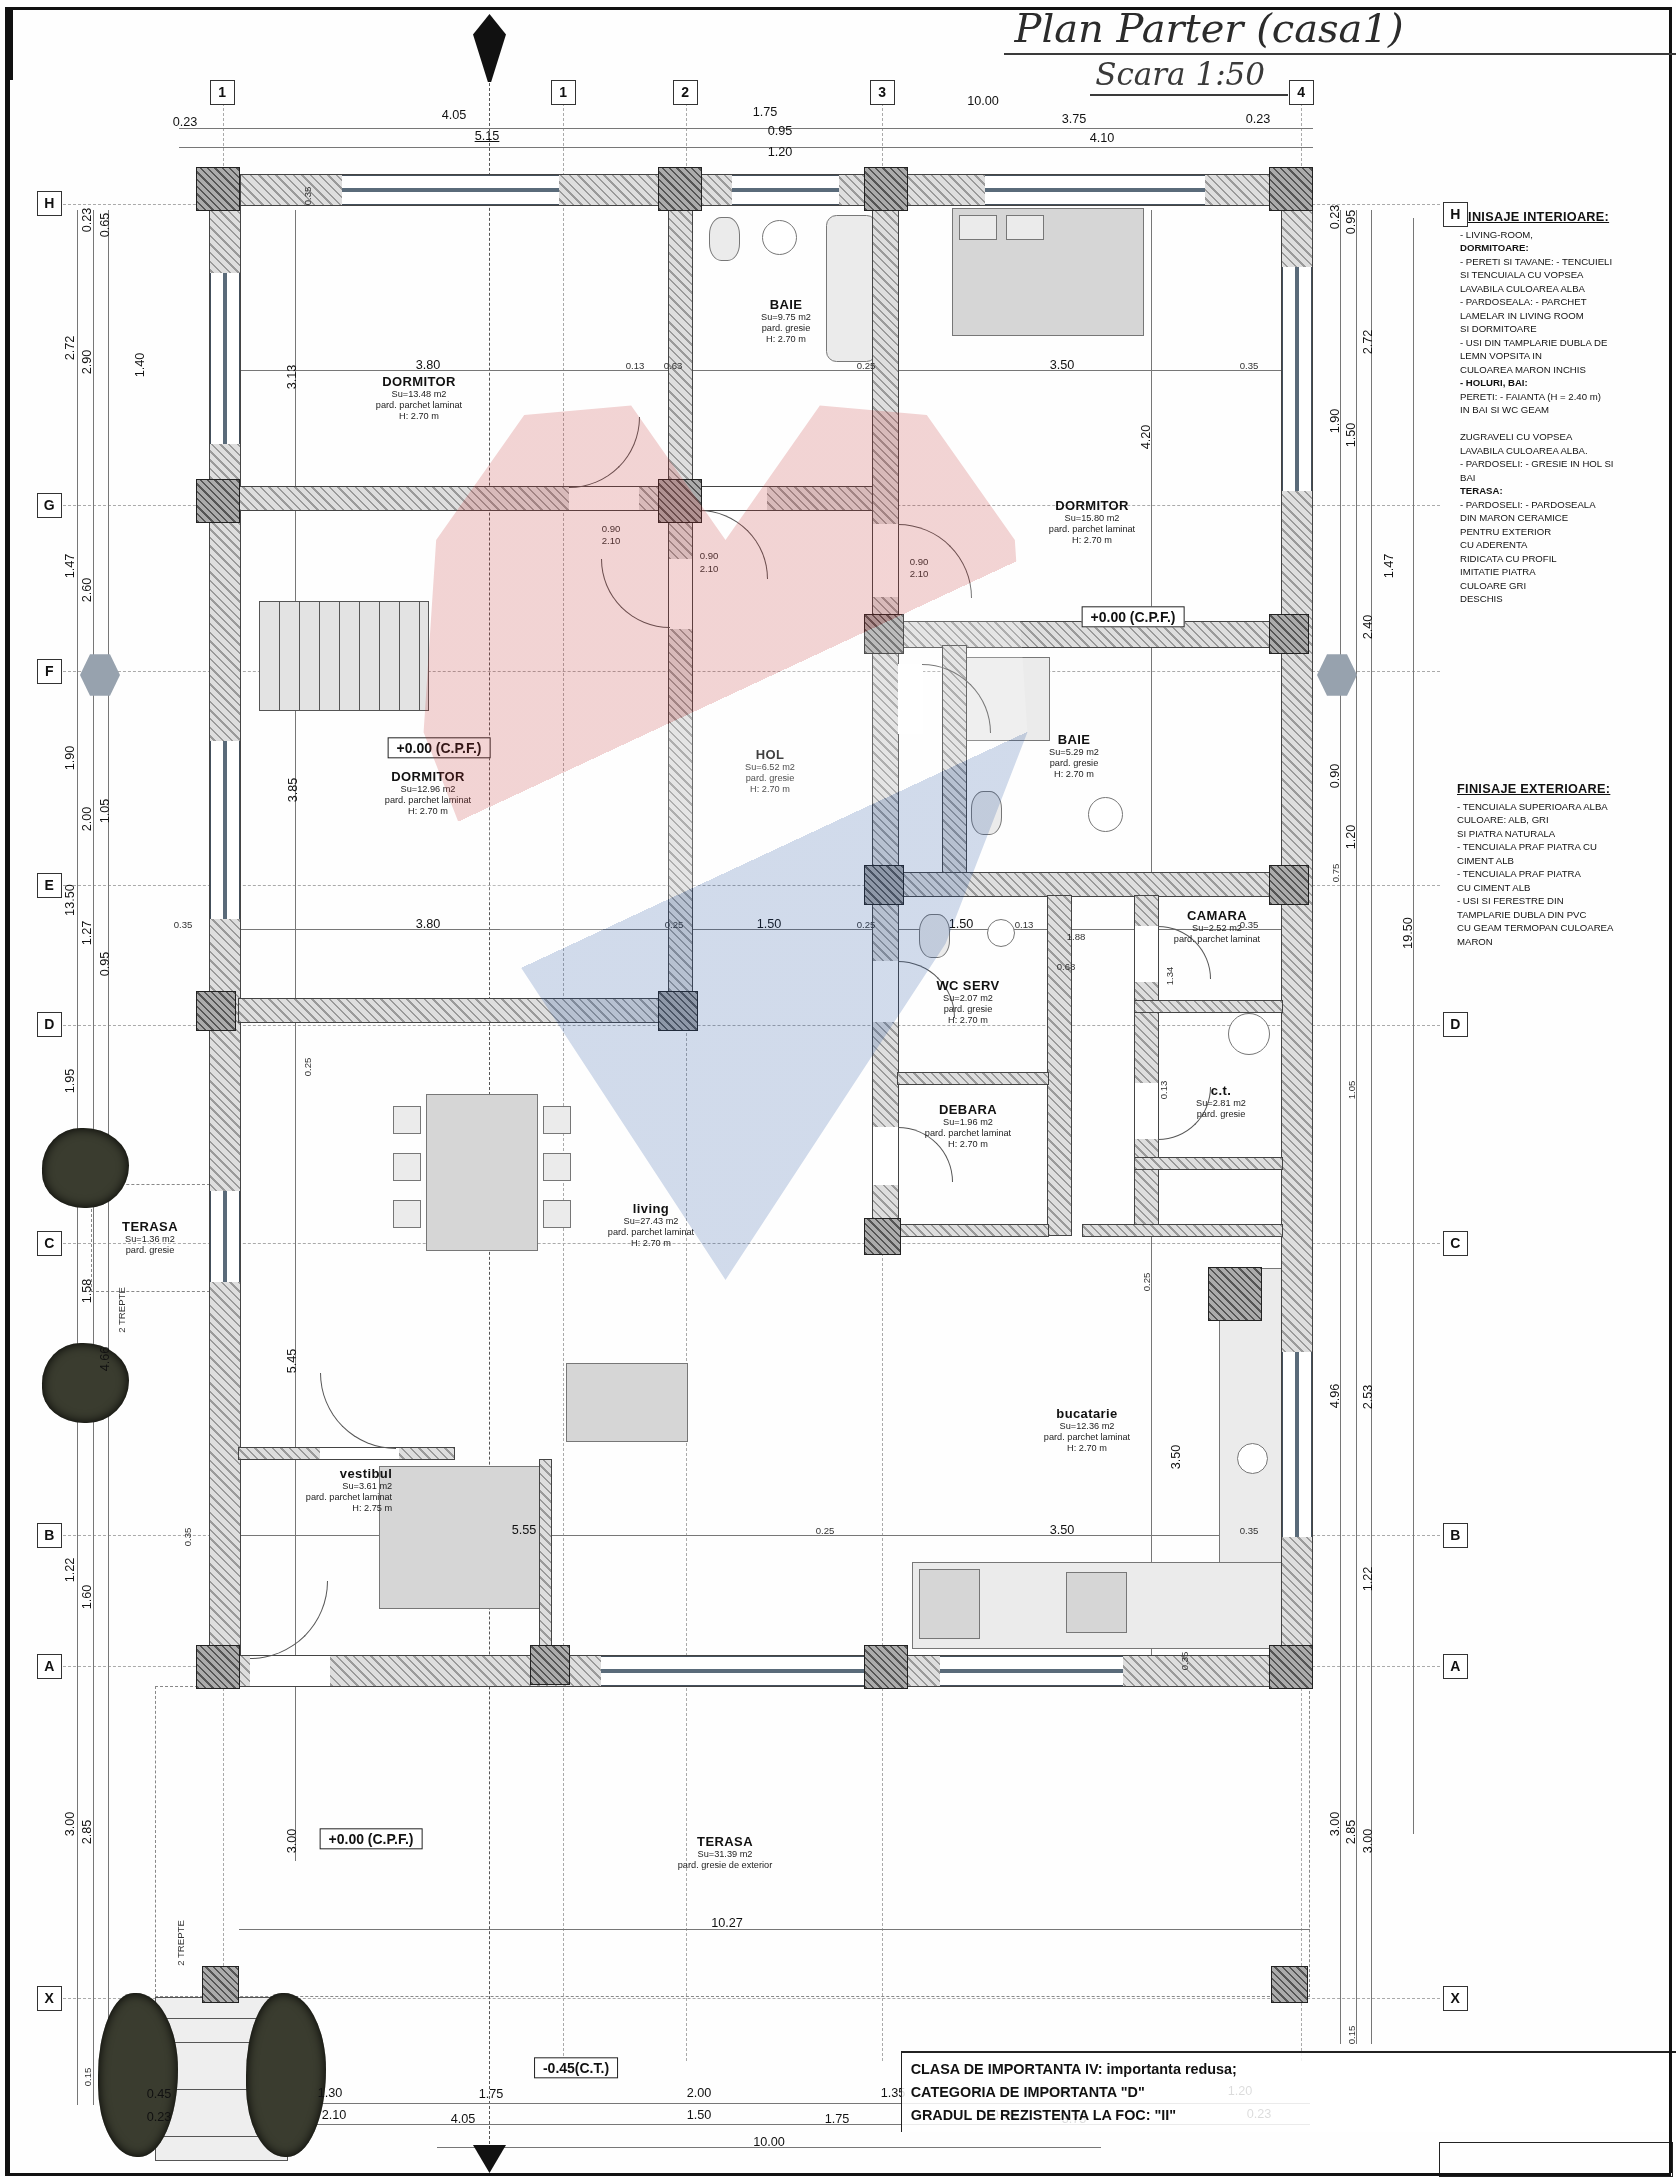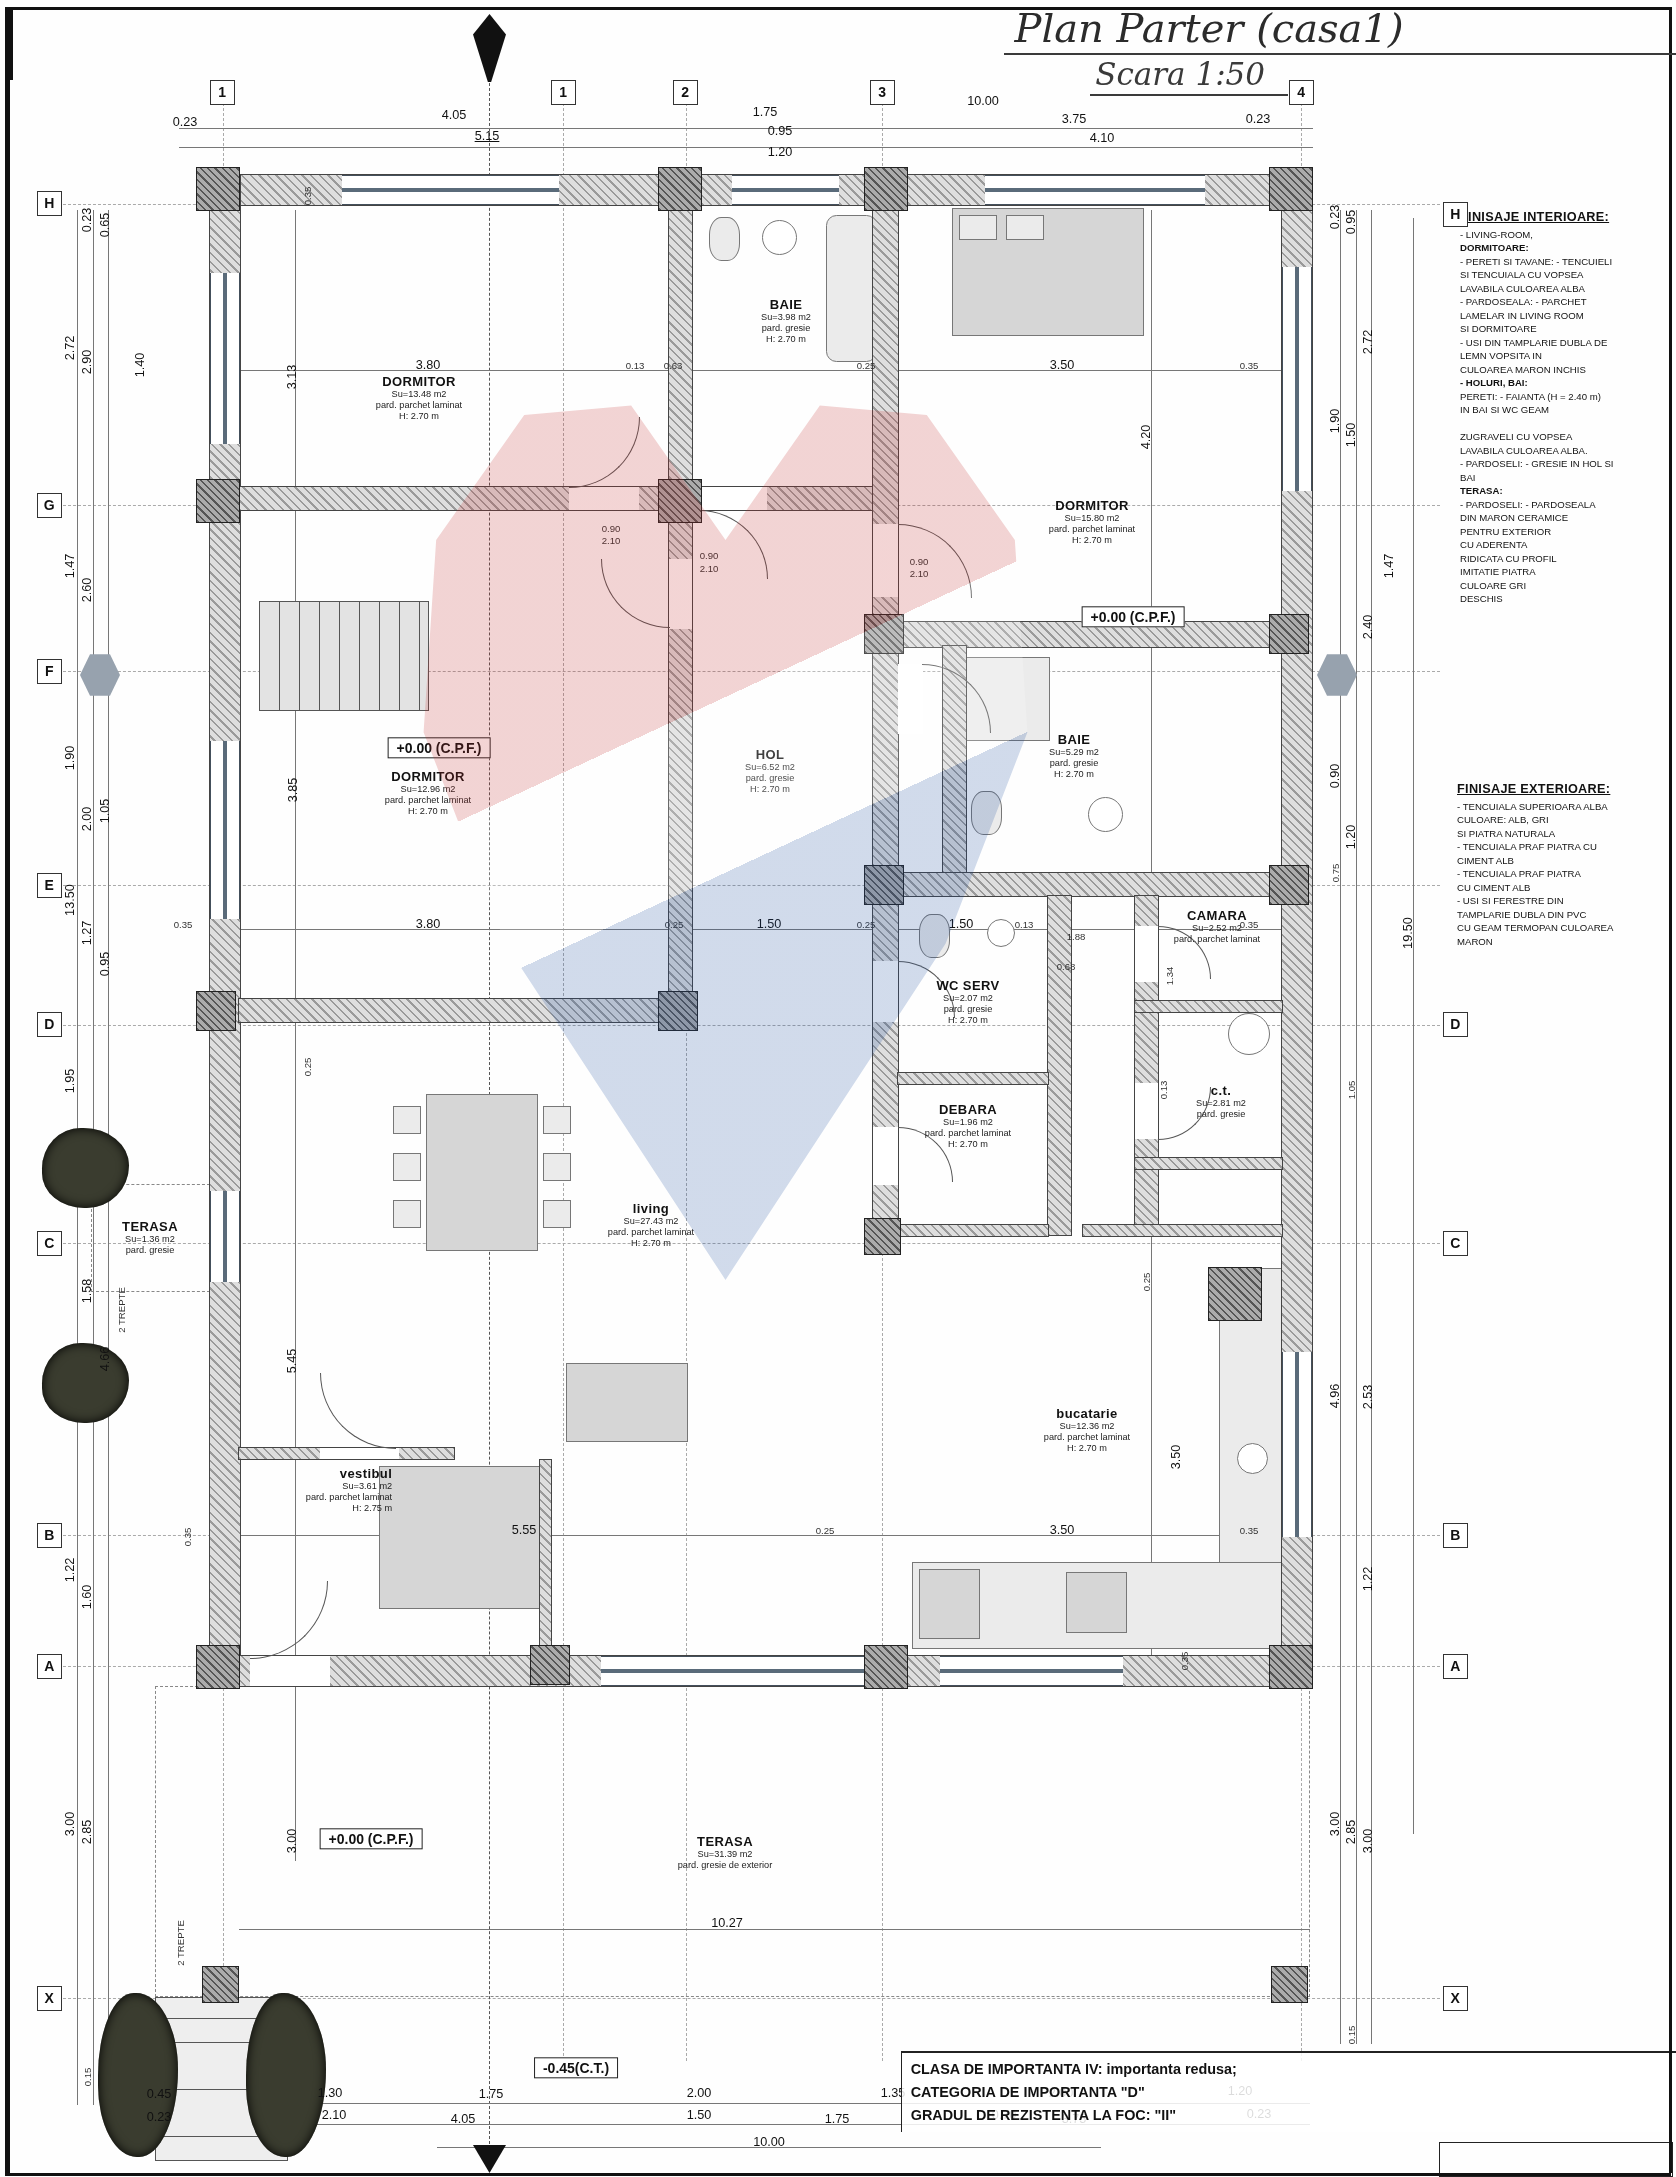--- a/index.html
+++ b/index.html
@@ -431,21 +431,21 @@
     <div class="dim small" style="left: 919px; top: 561px; transform: translate(-50%, -50%);">0.90</div>
     <div class="dim small" style="left: 919px; top: 573px; transform: translate(-50%, -50%);">2.10</div>
     <div class="room" style="left: 419px; top: 374px;">
       <div class="roomname">DORMITOR</div>
       <div class="roomline">Su=13.48 m2</div>
       <div class="roomline">pard. parchet laminat</div>
       <div class="roomline">H: 2.70 m</div>
     </div>
     <div class="room" style="left: 786px; top: 297px;">
       <div class="roomname">BAIE</div>
-      <div class="roomline">Su=3.98 m2</div>
+      <div class="roomline">Su=9.75 m2</div>
       <div class="roomline">pard. gresie</div>
       <div class="roomline">H: 2.70 m</div>
     </div>
     <div class="room" style="left: 1092px; top: 498px;">
       <div class="roomname">DORMITOR</div>
       <div class="roomline">Su=15.80 m2</div>
       <div class="roomline">pard. parchet laminat</div>
       <div class="roomline">H: 2.70 m</div>
     </div>
     <div class="room" style="left: 428px; top: 769px;">

